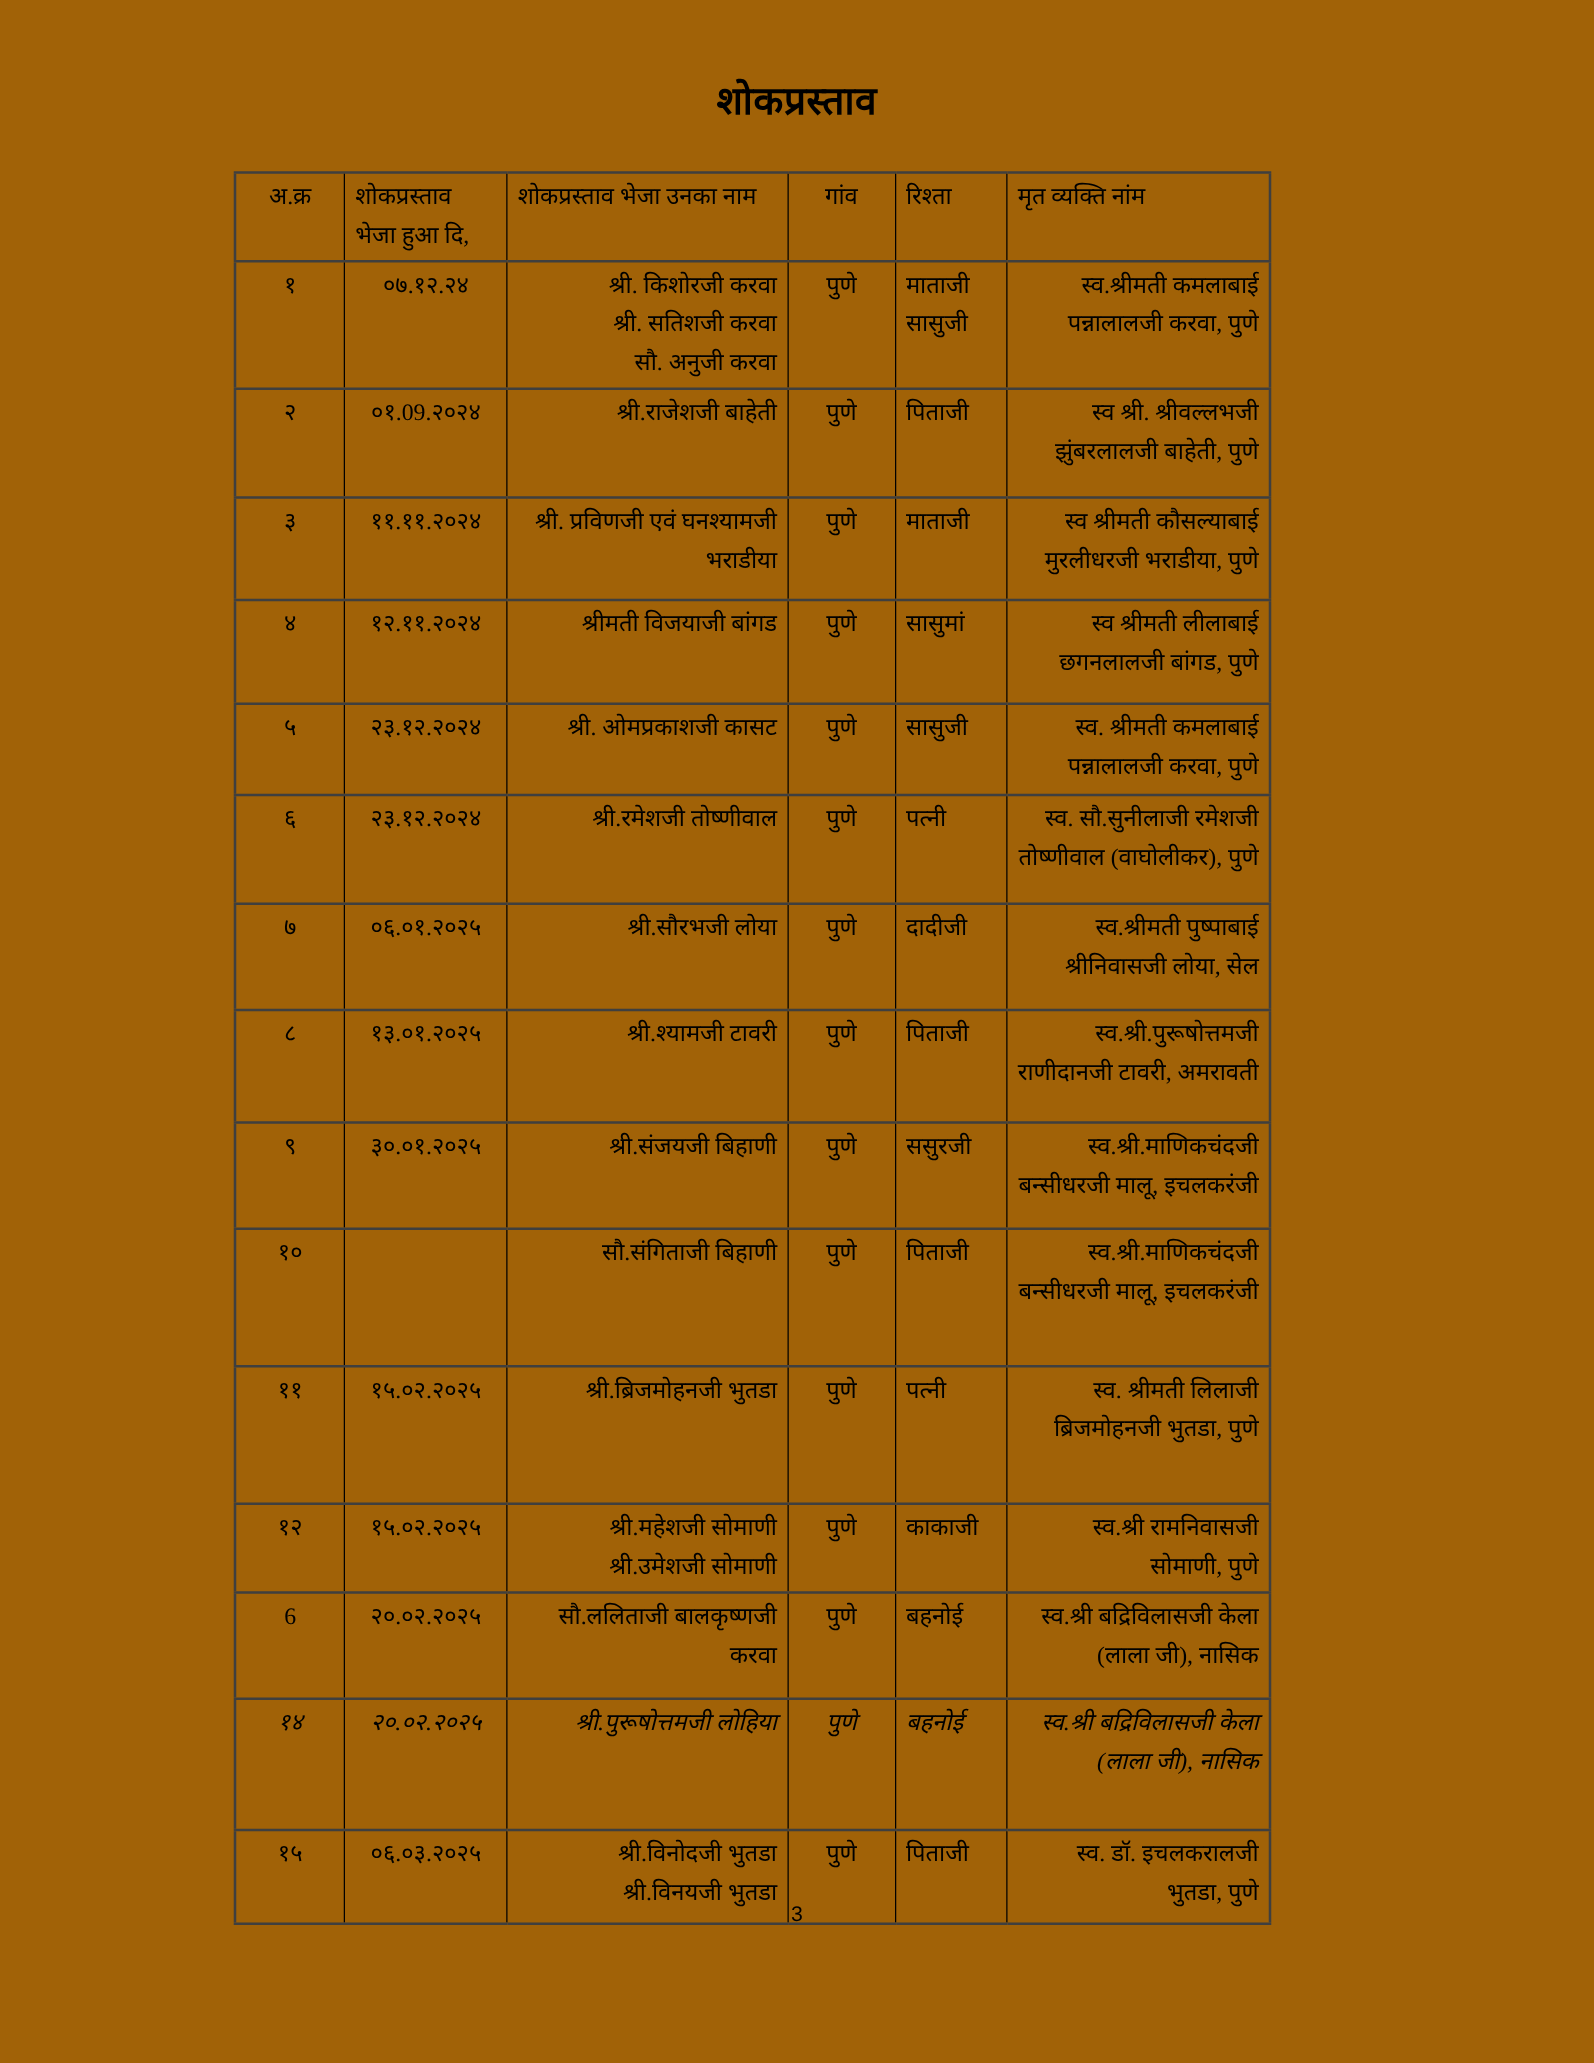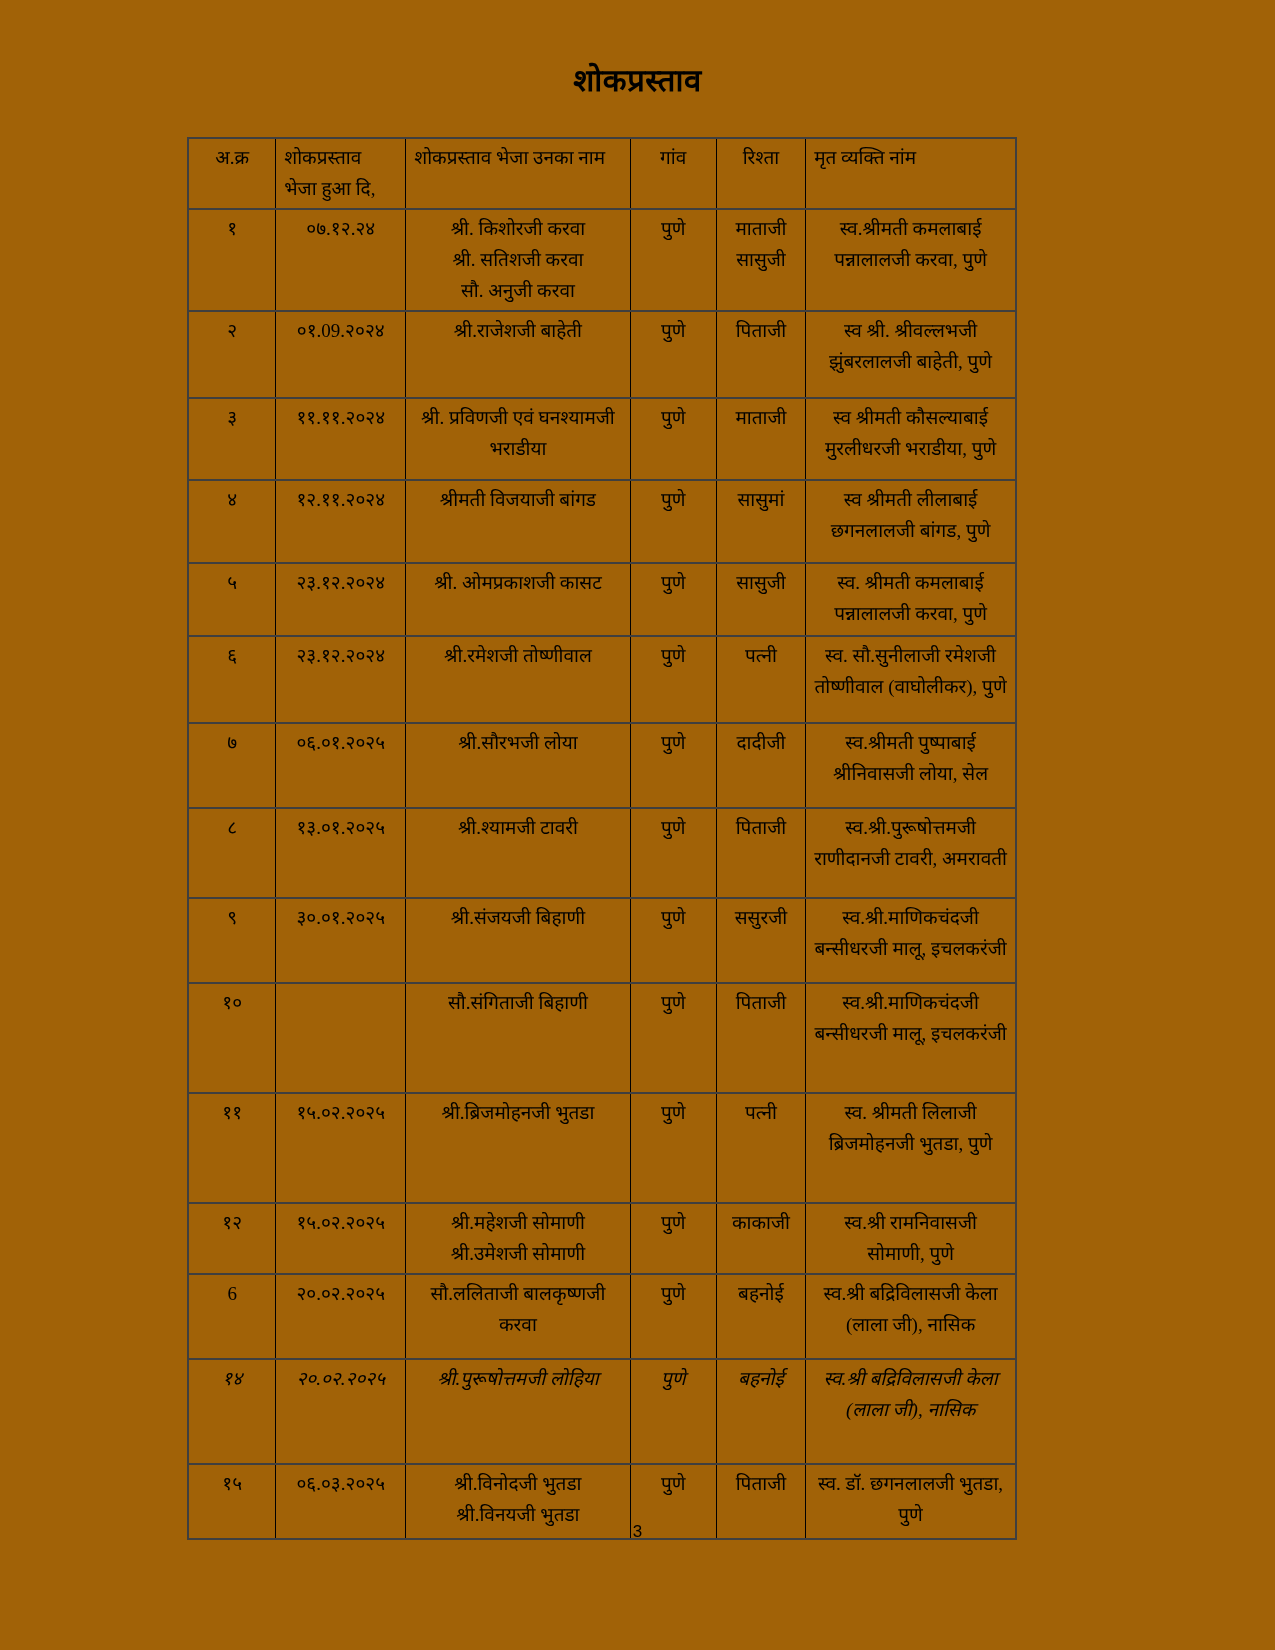--- a/index.html
+++ b/index.html
@@ -40,23 +40,23 @@
     white-space: pre-line;
     overflow: hidden;
     font-weight: normal;
   }
   
   table.condolence tr th, table.condolence tr td { border-top: 2px solid #3f3f3f; border-bottom: 2px solid #3f3f3f; }
   table.condolence { border: 2px solid #3f3f3f; }
   thead tr { height: 68px; }
   .c-sr     { text-align: center; }
   .c-date   { text-align: center; }
-  .c-left   { text-align: center; padding-left: 12px; }
+  .c-left   { text-align: right; padding-left: 12px; }
   .c-center { text-align: center; }
-  .c-rel    { text-align: center; padding-left: 9px; margin-top: 20px; }
+  .c-rel    { text-align: left; padding-left: 9px; margin-top: 20px; }
   .h-left   { text-align: left; padding-left: 10px; }
   .page-number {
     position: absolute;
     top: 1522px;
     left: 0;
     width: 100%;
     text-align: center;
     font-size: 17px;
     font-family: "Liberation Sans", "DejaVu Sans", sans-serif;
   }
@@ -204,20 +204,20 @@
           <td class="c-rel">बहनोई</td>
           <td class="c-left">स्व.श्री बद्रिविलासजी केला (लाला जी), नासिक</td>
         </tr>
         <tr style="height: 75px;">
           <td class="c-sr">१५</td>
           <td class="c-date">०६.०३.२०२५</td>
           <td class="c-left">श्री.विनोदजी भुतडा
 श्री.विनयजी भुतडा</td>
           <td class="c-center">पुणे</td>
           <td class="c-rel">पिताजी</td>
-          <td class="c-left">स्व. डॉ. छगनलालजी भुतडा, पुणे</td>
+          <td class="c-left">स्व. डॉ. इचलकरालजी भुतडा, पुणे</td>
         </tr>
       </tbody>
   </table>
 
   <div class="page-number">3</div>
 
 </div>
 
 </body></html>

